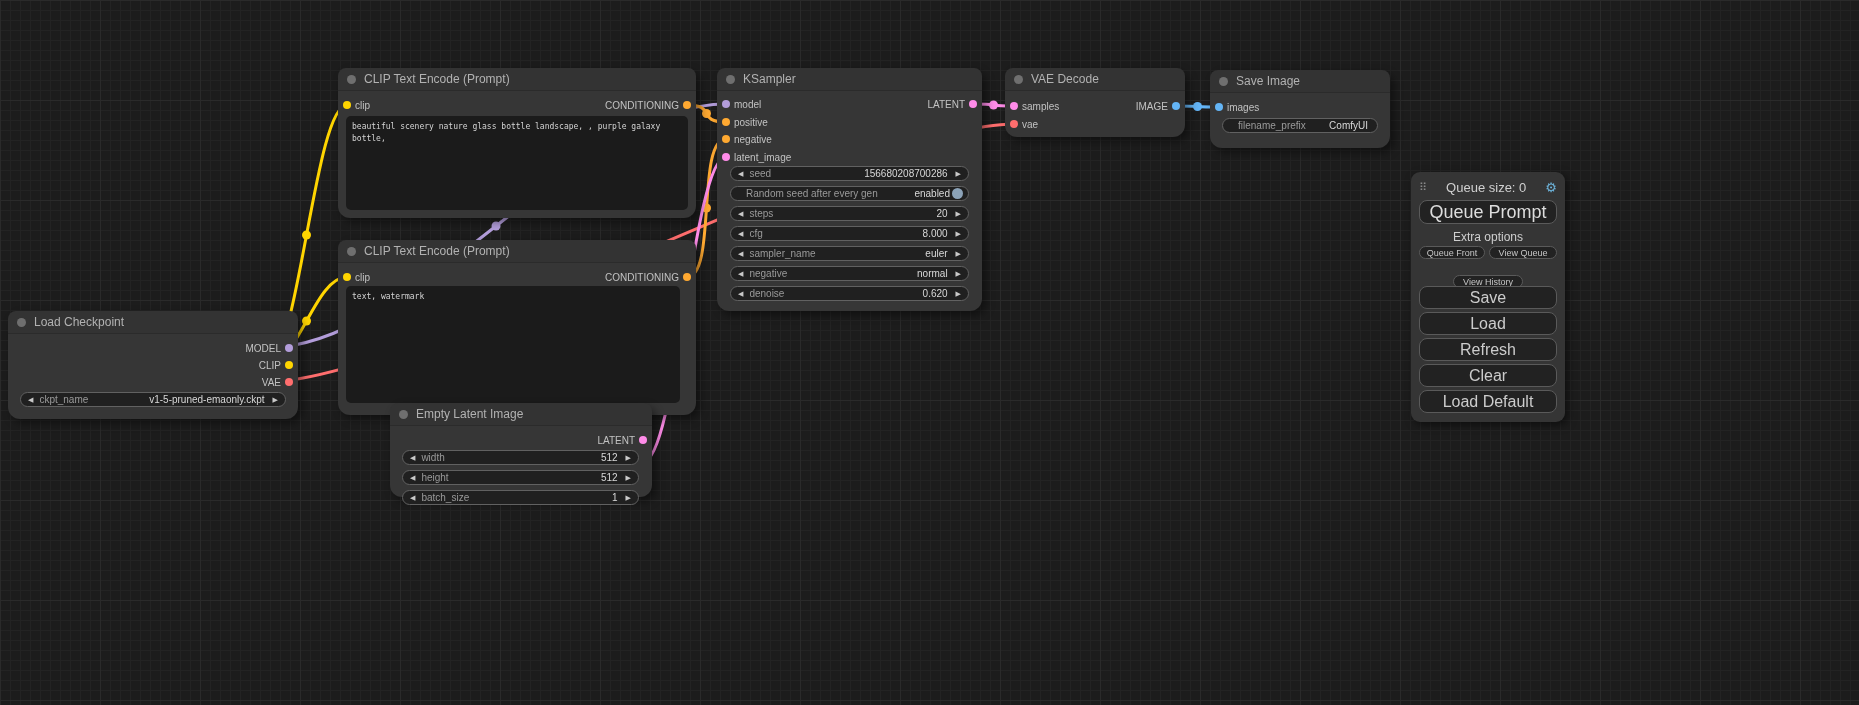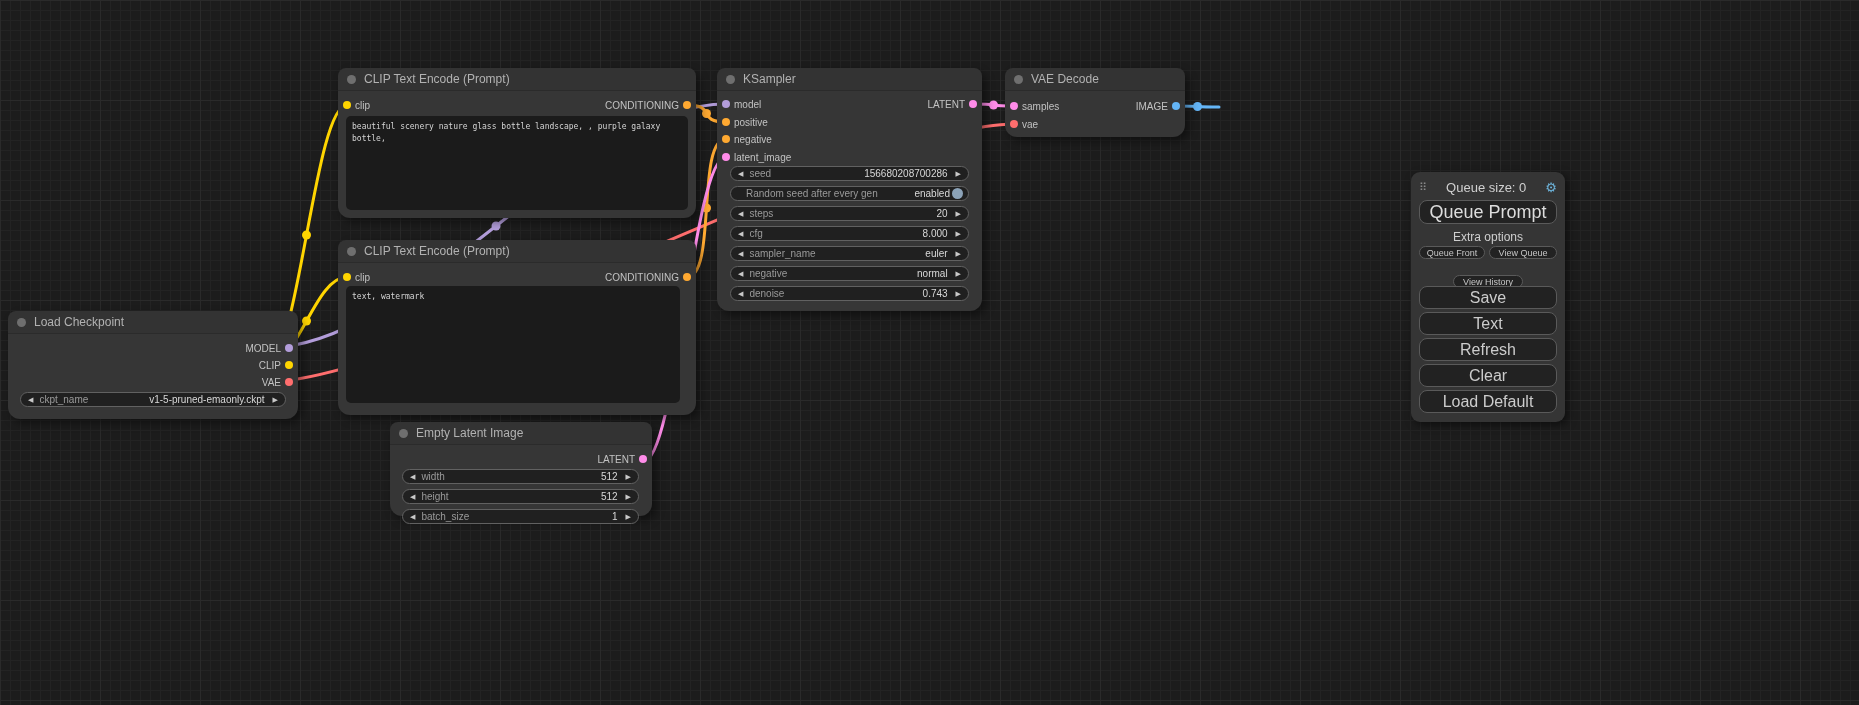--- a/index.html
+++ b/index.html
@@ -210,21 +210,21 @@
     </div>
     <div class="widget" style="left:13px;right:13px;top:198px">
       <span class="warr">◀</span>
       <span class="wlabel">negative</span>
       <span class="wvalue">normal</span>
       <span class="warr">▶</span>
     </div>
     <div class="widget" style="left:13px;right:13px;top:218px">
       <span class="warr">◀</span>
       <span class="wlabel">denoise</span>
-      <span class="wvalue">0.743</span>
+      <span class="wvalue">0.620</span>
       <span class="warr">▶</span>
     </div>
   </div>
 
   <div class="node" style="left:1005px;top:68px;width:180px;height:69px">
     <div class="ntitle">
       <span class="tdot"></span>
       <span>VAE Decode</span>
     </div>
     <div class="prow in" style="top:31px">
@@ -234,22 +234,36 @@
         <span>vae</span>
       </div>
     <div class="prow out" style="top:31px">
         <span>IMAGE</span>
       </div>
     <span class="pdot in" style="top: 34px; background: rgb(255, 140, 233);"></span>
     <span class="pdot in" style="top: 52px; background: rgb(255, 110, 110);"></span>
     <span class="pdot out" style="top: 34px; background: rgb(100, 181, 246);"></span>
   </div>
 
-
-  <div class="node" style="left:390px;top:422px;width:262px;height:94px">
+  <div class="node" style="left:1210px;top:70px;width:180px;height:78px">
+    <div class="ntitle">
+      <span class="tdot"></span>
+      <span>Save Image</span>
+    </div>
+    <div class="prow in" style="top:30px">
+        <span>images</span>
+      </div>
+    <span class="pdot in" style="top: 33px; background: rgb(100, 181, 246);"></span>
+    <div class="widget" style="left:12px;right:12px;top:48px">
+      <span class="wlabel noarrow">filename_prefix</span>
+      <span class="wvalue noarrow">ComfyUI</span>
+    </div>
+  </div>
+
+  <div class="node" style="left:390px;top:403px;width:262px;height:94px">
     <div class="ntitle">
       <span class="tdot"></span>
       <span>Empty Latent Image</span>
     </div>
     <div class="prow out" style="top:30px">
         <span>LATENT</span>
       </div>
     <span class="pdot out" style="top: 33px; background: rgb(255, 140, 233);"></span>
     <div class="widget" style="left:12px;right:13px;top:47px">
       <span class="warr">◀</span>
@@ -279,18 +293,18 @@
     </div>
     <div class="mbtn big" style="top:28px">Queue Prompt</div>
     <div class="extra-row">
       <span>Extra options</span>
       <input type="checkbox" style="">
     </div>
     <div class="spill" style="top:74px;left:8px;width:66px">Queue Front</div>
     <div class="spill" style="top:74px;right:8px;width:68px">View Queue</div>
     <div class="spill" style="top:103px;left:42px;width:70px">View History</div>
     <div class="mbtn" style="top:114px">Save</div>
-    <div class="mbtn" style="top:140px">Text</div>
+    <div class="mbtn" style="top:140px">Load</div>
     <div class="mbtn" style="top:166px">Refresh</div>
     <div class="mbtn" style="top:192px">Clear</div>
     <div class="mbtn" style="top:218px">Load Default</div>
   </div>
 </div>
 
 </body></html>

